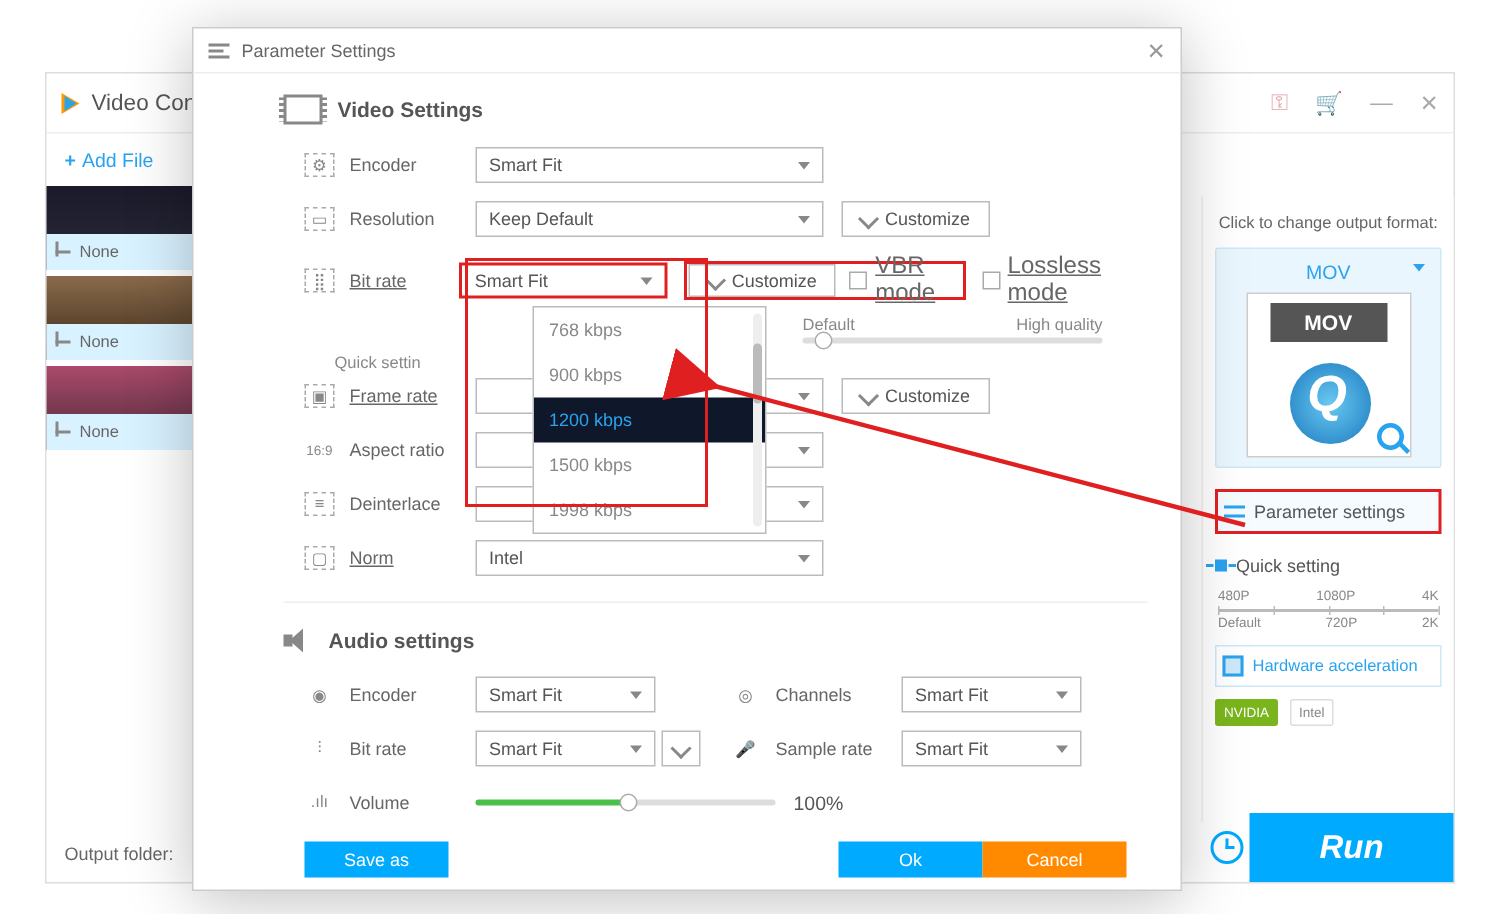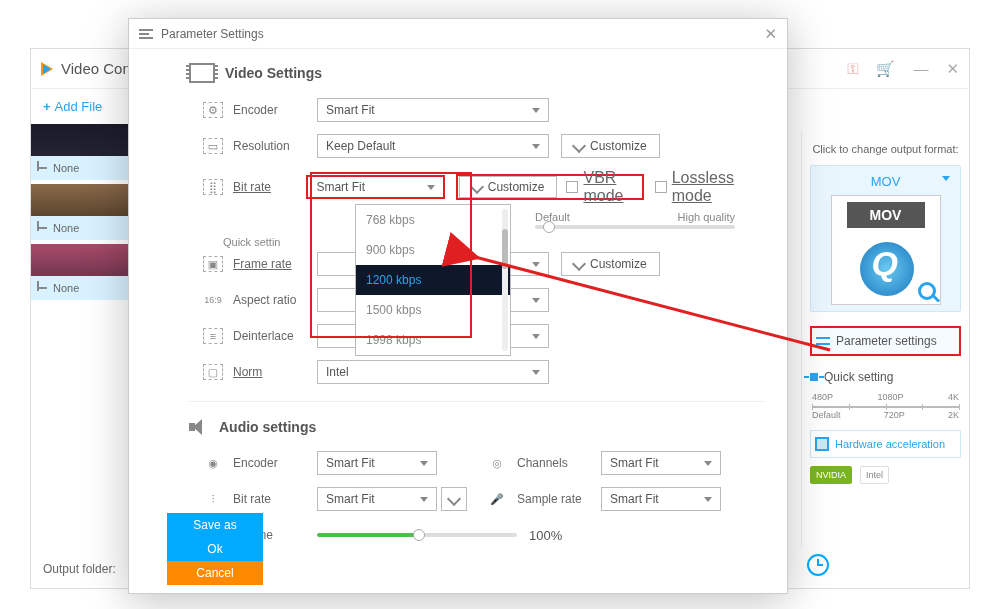--- a/index.html
+++ b/index.html
@@ -112,21 +112,21 @@
 .dd { position:absolute; left:188px; top:155px; width:156px; background:#fff; border:1px solid #bbb; z-index:5; }
 .dd-item { padding:8px 10px; font-size:12px; color:#888; }
 .dd-item.hl { background:#0f172a; color:#2aa3ef; }
 .dd-scroll { position:absolute; right:2px; top:4px; bottom:4px; width:6px; background:#eee; border-radius:3px; }
 .dd-scroll::after{content:'';position:absolute;left:0;right:0;top:20px;height:40px;background:#bbb;border-radius:3px;}
 
 
 .redbox { position:absolute; border:2px solid #e02020; pointer-events:none; z-index:10; } 
 svg.arrow { position:absolute; left:0; top:0; width:1000px; height:609px; pointer-events:none; z-index:12; }
 
-.dlg-footer { position:absolute; bottom:8px; left:0; right:0; display:flex; justify-content:center; gap:0;flex-direction:column; }
+.dlg-footer { position:absolute; bottom:8px; left:0; right:0; display:flex; justify-content:center; gap:0; }
 .fbtn { width:96px; height:24px; display:flex; align-items:center; justify-content:center; font-size:12px; color:#fff; }
 .fbtn.save{ background:#00aaff; margin-right:260px; }
 .fbtn.ok{ background:#00aaff; }
 .fbtn.cancel{ background:#ff8a00; }
 
 .quick-note { position:absolute; left:56px; top:187px; font-size:11px; color:#888; }
 .cust-box { border:2px solid #e02020; display:inline-flex; align-items:center; height:26px; }
 .cust-box .btn { border:1px solid #bbb; height:22px; margin:1px; }
 .cust-box .vbr { display:flex; align-items:center; padding:0 8px; font-size:12px; }
 </style>
@@ -214,20 +214,23 @@
       <div class="chip"></div>
       <span>Hardware acceleration</span>
     </div>
     <div class="vendor">
       <span class="vtag nv">NVIDIA</span>
       <span class="vtag">Intel</span>
     </div>
   </div>
 
   <div class="clock"></div>
+  <div class="run-btn">
+      <span>Run</span>
+    </div>
 </div>
 
 <div class="dialog">
   <div class="dlg-title">
     <div class="dlg-tic">
         <span></span>
         <span></span>
         <span></span>
       </div>
     <span>Parameter Settings</span>

